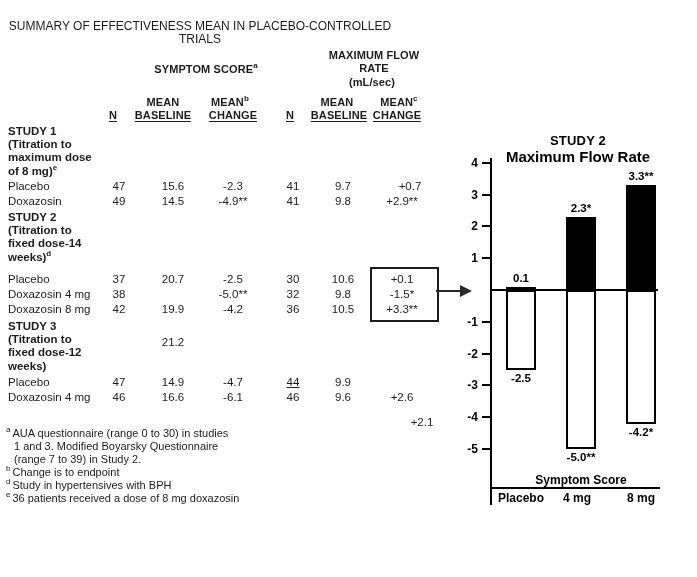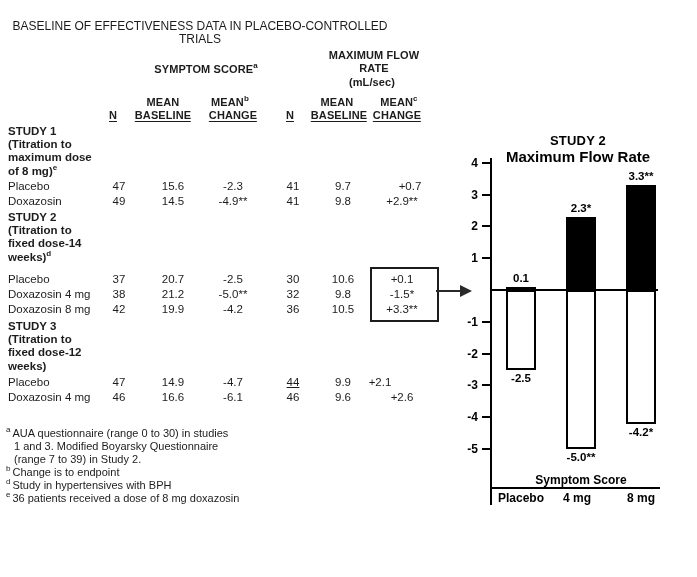--- a/index.html
+++ b/index.html
@@ -38,21 +38,21 @@
   .chart .chart-title-block { position:absolute; left:38px; top:5px; width:200px; text-align:center; }
   .chart .chart-title { font-weight:bold; font-size:13px; letter-spacing:0.2px; }
   .chart .chart-subtitle { font-size:15px; font-weight:600; }
   .chart .inner-label { position:absolute; transform:translateX(-50%); font-weight:600; white-space:nowrap; }
 </style>
 </head>
 <body>
 
 <div class="canvas">
 
-  <div class="title-line" style="top:19px;">BASELINE OF EFFECTIVENESS DATA IN PLACEBO-CONTROLLED</div>
+  <div class="title-line" style="top:19px;">SUMMARY OF EFFECTIVENESS MEAN IN PLACEBO-CONTROLLED</div>
   <div class="title-line" style="top:32px;">TRIALS</div>
 
   <div class="abs ctr hdr" style="left:206px; top:63px;"><span>SYMPTOM SCORE</span><sup>a</sup></div>
   <div class="abs ctr hdr" style="left:374px; top:49px;">MAXIMUM FLOW</div>
   <div class="abs ctr hdr" style="left:374px; top:62px;">RATE</div>
   <div class="abs ctr hdr" style="left:372px; top:76px;">(mL/sec)</div>
 
   <div class="abs ctr hdr" style="left:163px; top:96px;">MEAN</div>
   <div class="abs ctr hdr" style="left:230px; top:96px;"><span>MEAN</span><sup>b</sup></div>
   <div class="abs ctr hdr" style="left:337px; top:96px;">MEAN</div>
@@ -97,21 +97,21 @@
         <span class="cell" style="left: 119px;">37</span>
         <span class="cell" style="left: 173px;">20.7</span>
         <span class="cell" style="left: 233px;">-2.5</span>
         <span class="cell" style="left: 293px;">30</span>
         <span class="cell" style="left: 343px;">10.6</span>
         <span class="cell" style="left: 402px;">+0.1</span>
       </div>
       <div class="t-row" style="top: 288px;">
         <span class="rowlabel">Doxazosin 4 mg</span>
         <span class="cell" style="left: 119px;">38</span>
-        <span class="cell" style="left: 173px;">21.2</span>
+        <span class="cell" style="left: 173px; margin-top: 48px;">21.2</span>
         <span class="cell" style="left: 233px;">-5.0**</span>
         <span class="cell" style="left: 293px; text-align: center;">32</span>
         <span class="cell" style="left: 343px;">9.8</span>
         <span class="cell" style="left: 402px;">-1.5*</span>
       </div>
       <div class="t-row" style="top: 303px;">
         <span class="rowlabel">Doxazosin 8 mg</span>
         <span class="cell" style="left: 119px;">42</span>
         <span class="cell" style="left: 173px;">19.9</span>
         <span class="cell" style="left: 233px;">-4.2</span>
@@ -123,21 +123,21 @@
 (Titration to
 fixed dose-12
 weeks)</span></div>
       <div class="t-row" style="top: 376px;">
         <span class="rowlabel">Placebo</span>
         <span class="cell" style="left: 119px;">47</span>
         <span class="cell" style="left: 173px;">14.9</span>
         <span class="cell" style="left: 233px;">-4.7</span>
         <span class="cell" style="left: 293px; text-decoration: underline;">44</span>
         <span class="cell" style="left: 343px;">9.9</span>
-        <span class="cell" style="left: 380px;">+2.1</span>
+        <span class="cell" style="left: 422px; margin-top: 40px;">+2.1</span>
       </div>
       <div class="t-row" style="top: 391px;">
         <span class="rowlabel">Doxazosin 4 mg</span>
         <span class="cell" style="left: 119px;">46</span>
         <span class="cell" style="left: 173px;">16.6</span>
         <span class="cell" style="left: 233px;">-6.1</span>
         <span class="cell" style="left: 293px;">46</span>
         <span class="cell" style="left: 343px;">9.6</span>
         <span class="cell" style="left: 402px;">+2.6</span>
       </div>

